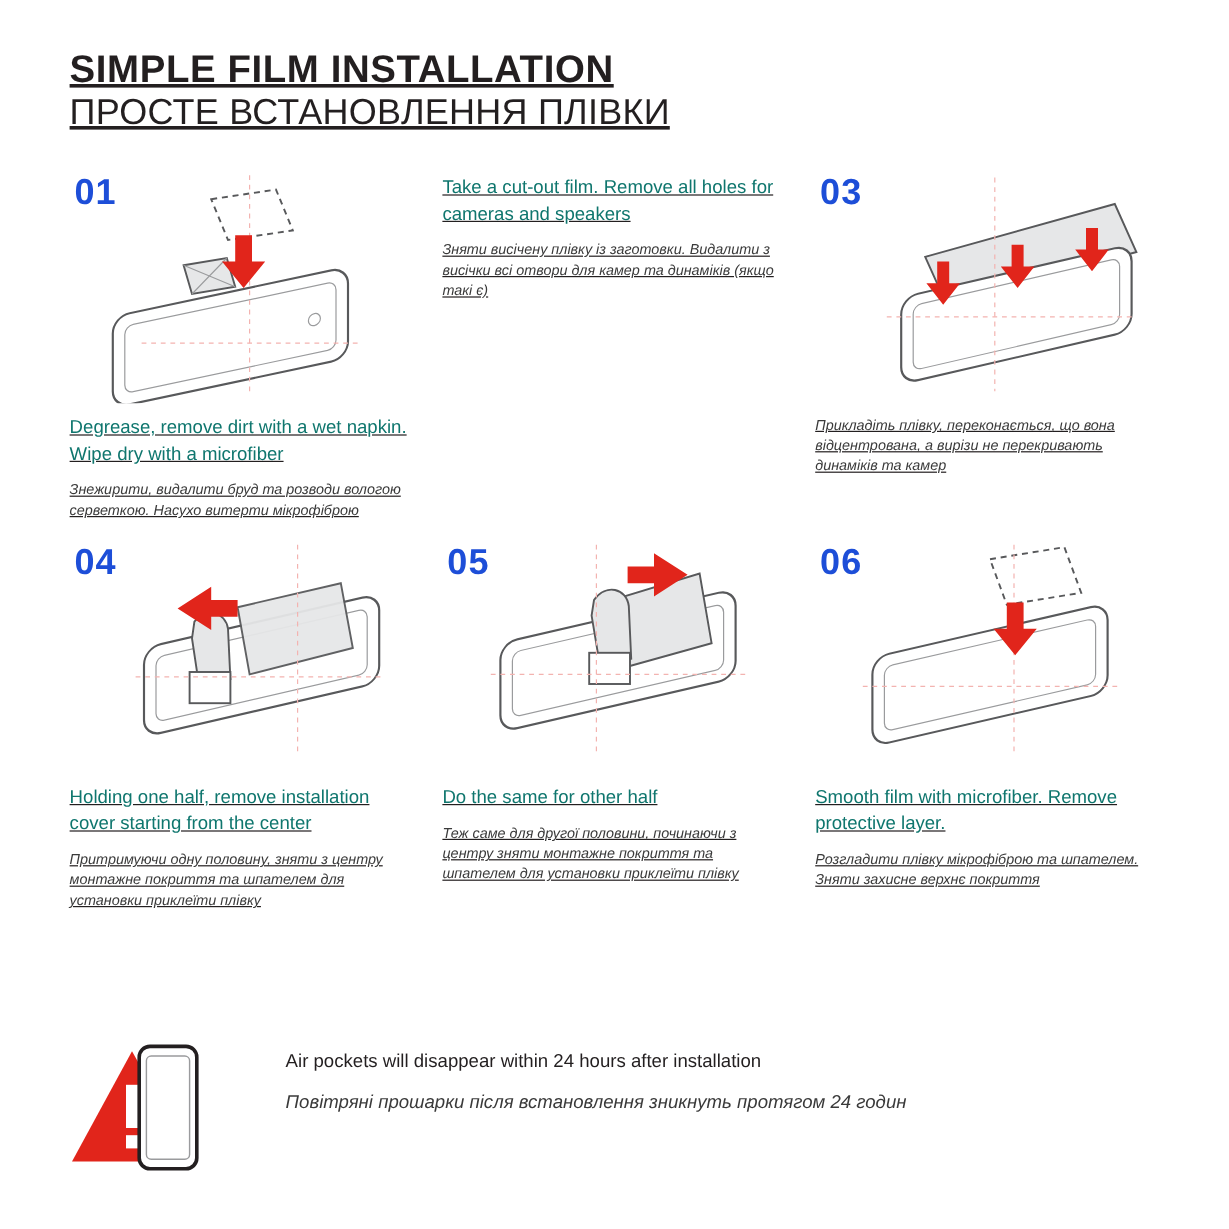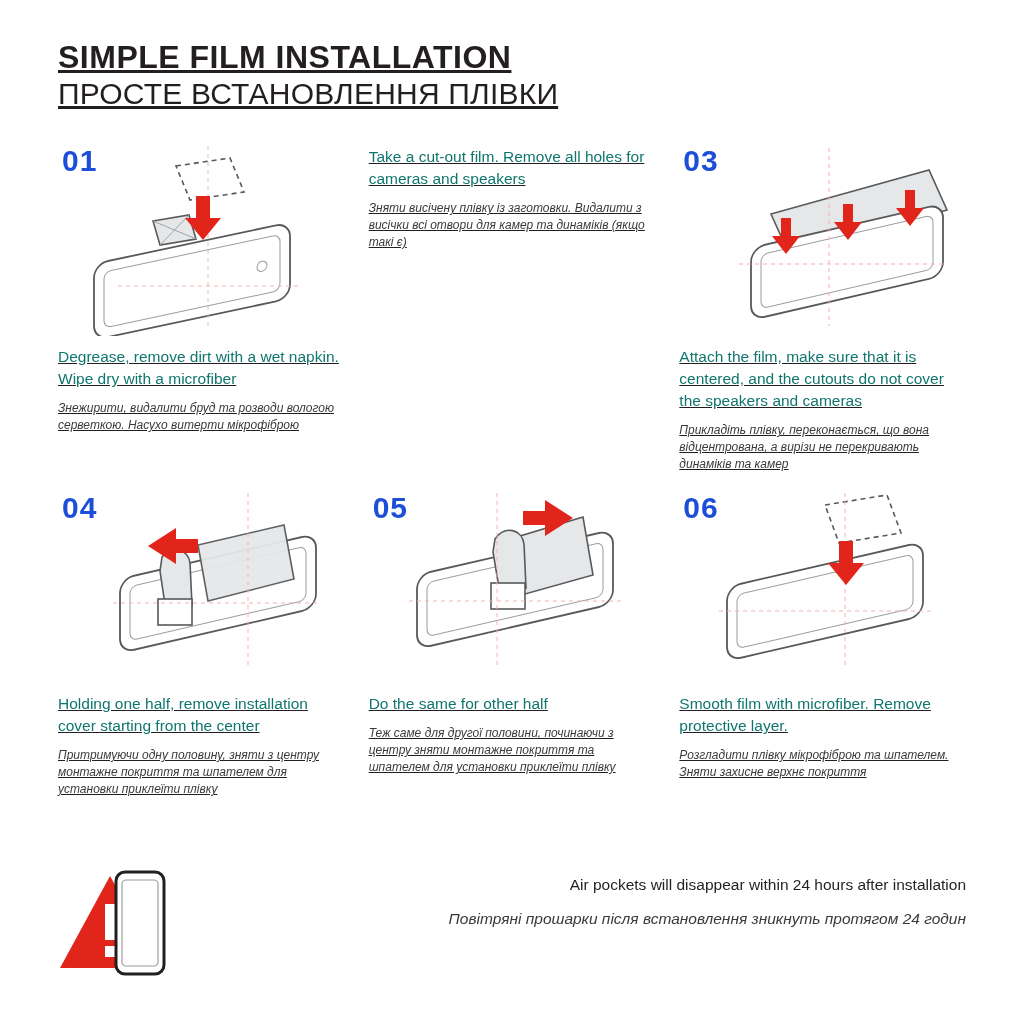--- a/index.html
+++ b/index.html
@@ -97,21 +97,20 @@
   }
   .footer-icons {
     flex: 0 0 auto;
     width: 160px;
     height: 110px;
     position: relative;
   }
   .footer-text {
     flex: 1 1 auto;
     padding-top: 6px;
-    text-align: right;
   }
   .footer-en {
     font-size: 15.5px;
     line-height: 1.42;
     margin: 0;
   }
   .footer-uk {
     font-size: 15.5px;
     line-height: 1.42;
     margin: 12px 0 0 0;
@@ -184,21 +183,20 @@
             <line x1="60" y1="128" x2="268" y2="128"></line>
           </g>
 
           <g fill="#e1251b">
             <path d="M102 82 l0 18 l-9 0 l14 18 l14 -18 l-9 0 l0 -18 z"></path>
             <path d="M164 68 l0 18 l-9 0 l14 18 l14 -18 l-9 0 l0 -18 z"></path>
             <path d="M226 54 l0 18 l-9 0 l14 18 l14 -18 l-9 0 l0 -18 z"></path>
           </g>
         </svg>
       </div>
-      <p class="txt-en">Attach the film, make sure that it is centered, and the cutouts do not cover the speakers and cameras</p>
       <p class="txt-uk">Прикладіть плівку, переконається, що вона відцентрована, а вирізи не перекривають динаміків та камер</p>
     </div>
 
     <div class="step">
       <div class="illus">
         <div class="step-num">04</div>
         <svg width="300" height="200" viewBox="0 0 300 200">
           <g fill="none" stroke="#58595b" stroke-width="1.6">
 
             <g transform="translate(62,96) skewY(-13)">

